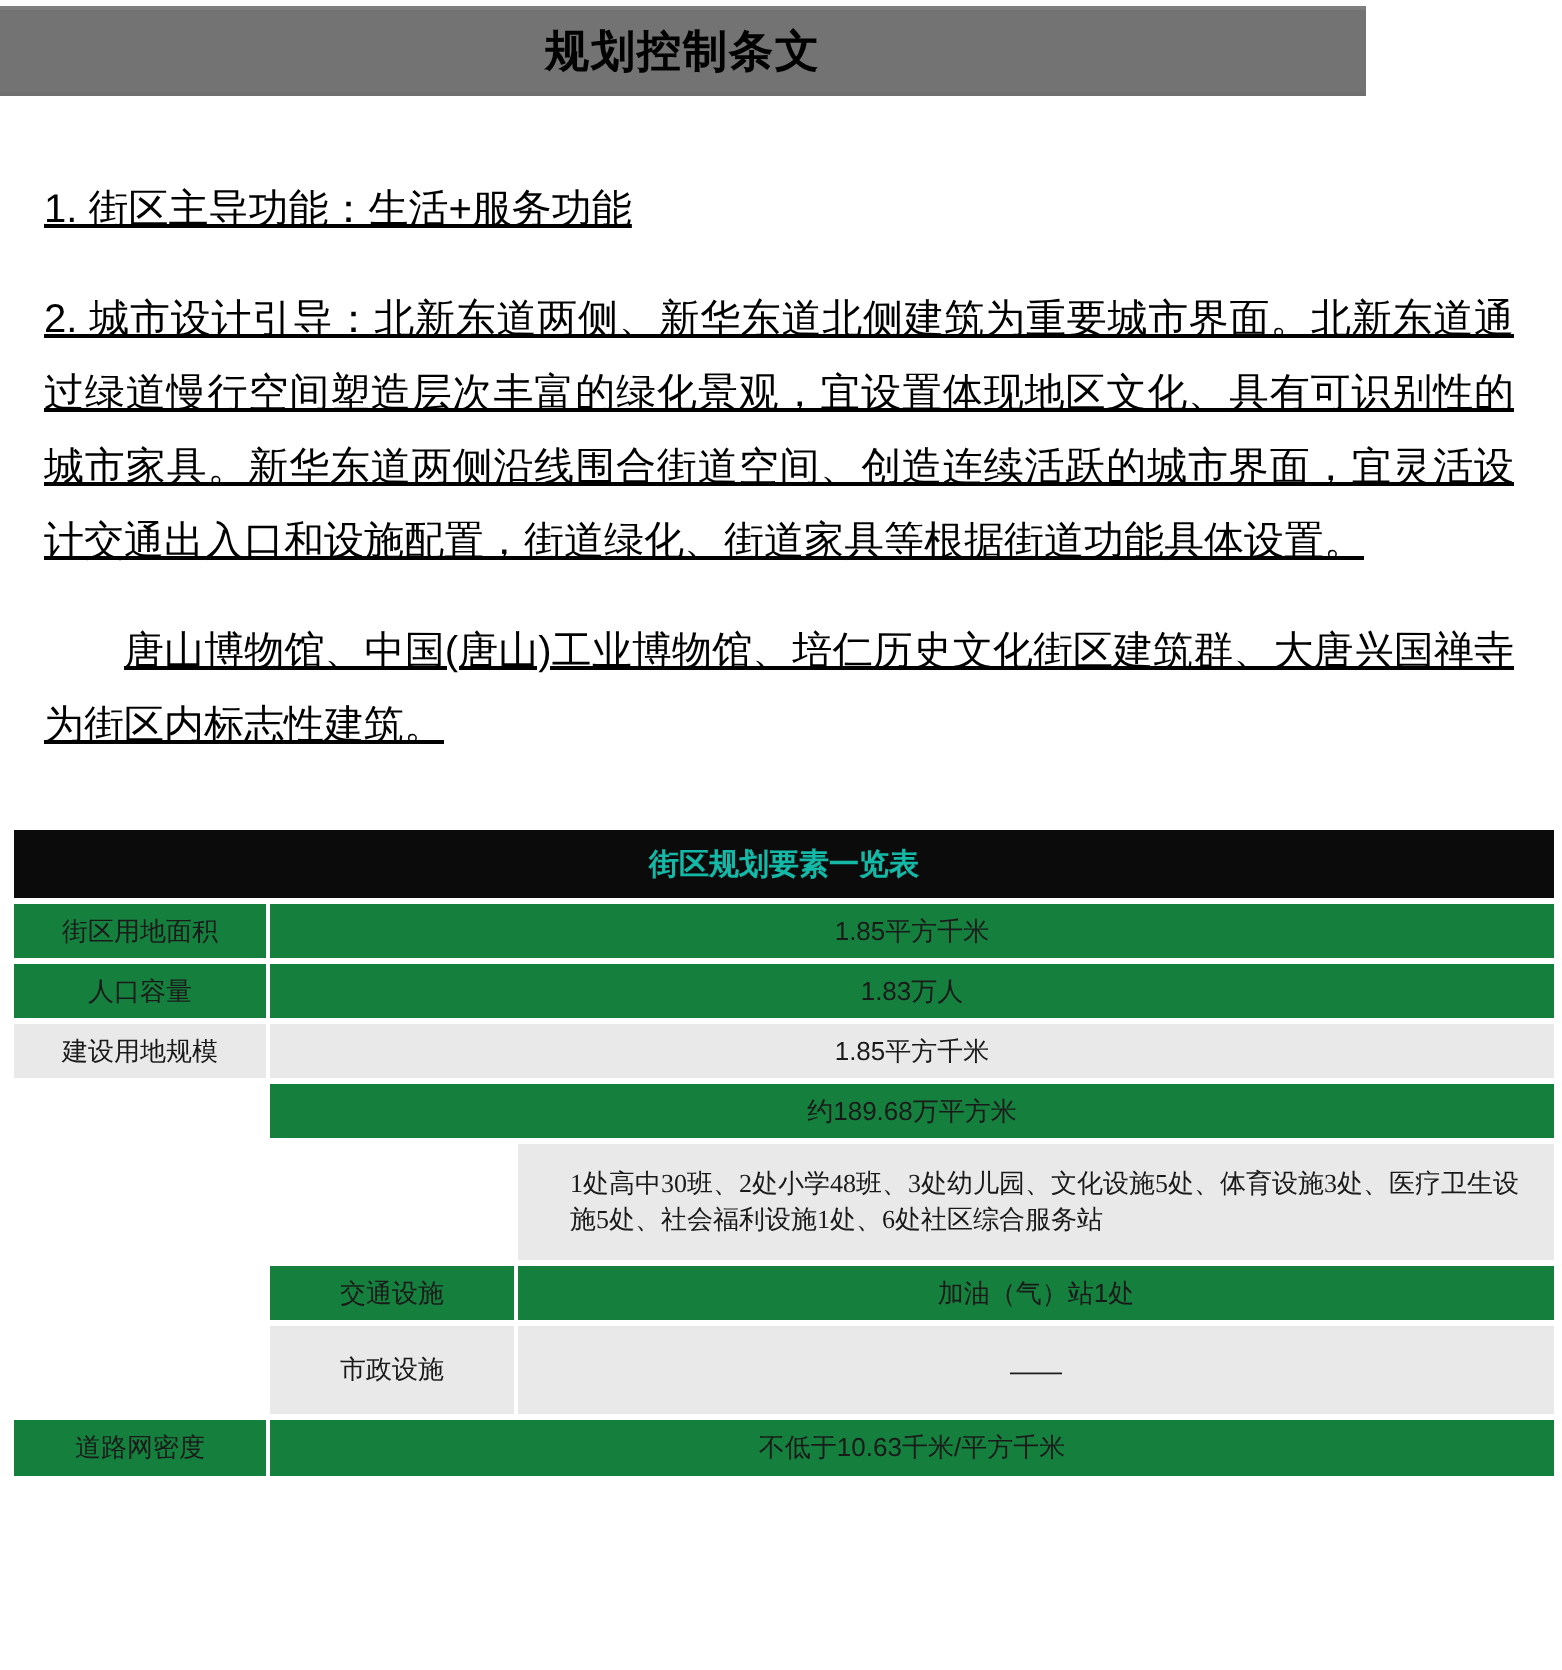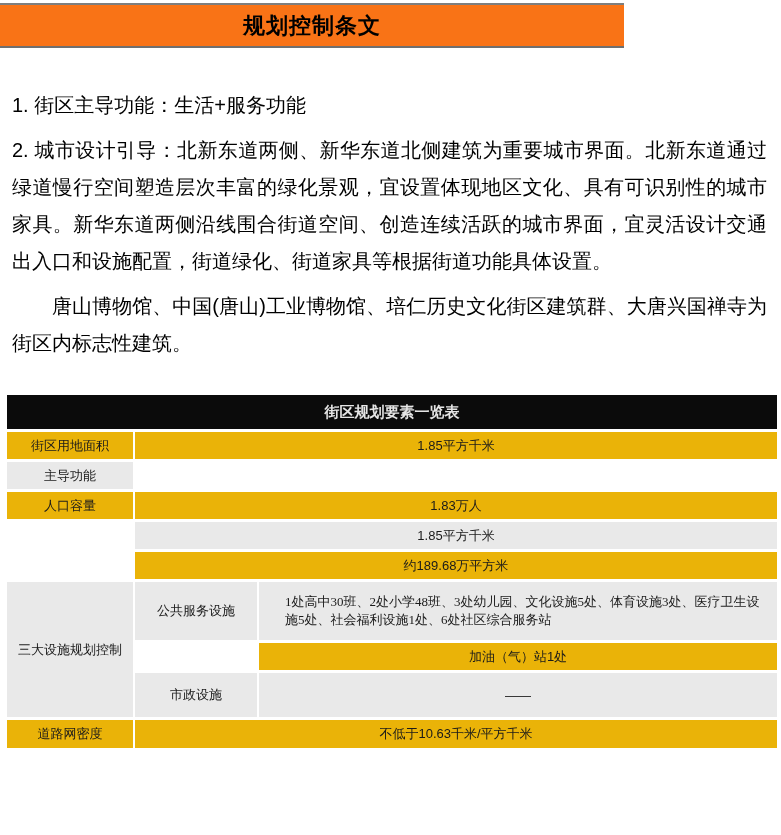--- a/index.html
+++ b/index.html
@@ -8,23 +8,23 @@
     background: #ffffff;
     overflow: hidden;
     font-family: "Liberation Sans", sans-serif;
     color: #000000;
   }
 
   
   .title-bar {
     box-sizing: border-box;
     margin-top: 3px;
-    width: 624px;
+    width: 683px;
     height: 45px;
-    background: #f97316;
+    background: #737373;
     border-top: 2px solid #7e7e7e;
     border-bottom: 2px solid #6f6f6f;
     display: flex;
     align-items: center;
     justify-content: center;
   }
   .title-bar h1 {
     margin: 0;
     font-size: 22px;
     font-weight: bold;
@@ -33,21 +33,21 @@
   }
 
   
   .doc-text {
     margin-top: 39px;
     padding: 0 6px 0 4px;
     font-size: 20px;
     line-height: 37px;
     text-align: justify;
   }
-  .doc-text p { margin: 8px; }
+  .doc-text p { margin: 18px; text-decoration: underline; }
   .doc-text p.indent { text-indent: 2em; }
 
   
   .planning-table {
     margin: 33px 4px 0 7px;
     width: 770px;
     display: grid;
     grid-template-columns: 126px 122px 1fr;
     gap: 3px 2px;
     background: #ffffff;
@@ -62,27 +62,27 @@
     box-sizing: border-box;
     padding: 2px 6px;
   }
   .cell.left {
     justify-content: flex-start;
     text-align: left;
     padding-left: 26px;
     padding-right: 16px;
     font-family: Liberation Serif, serif;
   }
-  .dark  { background: #eab308; }
+  .dark  { background: #15803d; }
   .light { background: #e9e9e9; }
 
   .tbl-header {
     grid-column: 1 / -1;
     background: #0b0b0b;
-    color: #e5e5e5;
+    color: #14b8a6;
     font-weight: bold;
     font-size: 15px;
     min-height: 34px;
   }
   .span-2 { grid-column: 2 / -1; }
   .col-1  { grid-column: 1; }
   .col-2  { grid-column: 2; }
   .col-3  { grid-column: 3; }
   .group-label { grid-row: span 3; }
 
@@ -104,34 +104,33 @@
   <p>2. 城市设计引导：北新东道两侧、新华东道北侧建筑为重要城市界面。北新东道通过绿道慢行空间塑造层次丰富的绿化景观，宜设置体现地区文化、具有可识别性的城市家具。新华东道两侧沿线围合街道空间、创造连续活跃的城市界面，宜灵活设计交通出入口和设施配置，街道绿化、街道家具等根据街道功能具体设置。</p>
   <p class="indent">唐山博物馆、中国(唐山)工业博物馆、培仁历史文化街区建筑群、大唐兴国禅寺为街区内标志性建筑。</p>
 </div>
 
 <div class="planning-table">
   <div class="cell tbl-header">街区规划要素一览表</div>
 
   <div class="cell dark h-row col-1">街区用地面积</div>
   <div class="cell dark h-row span-2">1.85平方千米</div>
 
-  <div class="cell light h-row col-1">主导功能</div>
 
   <div class="cell dark h-row col-1">人口容量</div>
   <div class="cell dark h-row span-2">1.83万人</div>
 
+  <div class="cell light h-row col-1">建设用地规模</div>
   <div class="cell light h-row span-2">1.85平方千米</div>
 
   <div class="cell dark h-row span-2">约189.68万平方米</div>
 
-  <div class="cell light col-1 group-label">三大设施规划控制</div>
 
-  <div class="cell light h-svc col-2">公共服务设施</div>
   <div class="cell light h-svc col-3 left">1处高中30班、2处小学48班、3处幼儿园、文化设施5处、体育设施3处、医疗卫生设施5处、社会福利设施1处、6处社区综合服务站</div>
 
+  <div class="cell dark h-tra col-2">交通设施</div>
   <div class="cell dark h-tra col-3">加油（气）站1处</div>
 
   <div class="cell light h-mun col-2">市政设施</div>
   <div class="cell light h-mun col-3">——</div>
 
   <div class="cell dark h-last col-1">道路网密度</div>
   <div class="cell dark h-last span-2">不低于10.63千米/平方千米</div>
 </div>
 
 </body></html>

